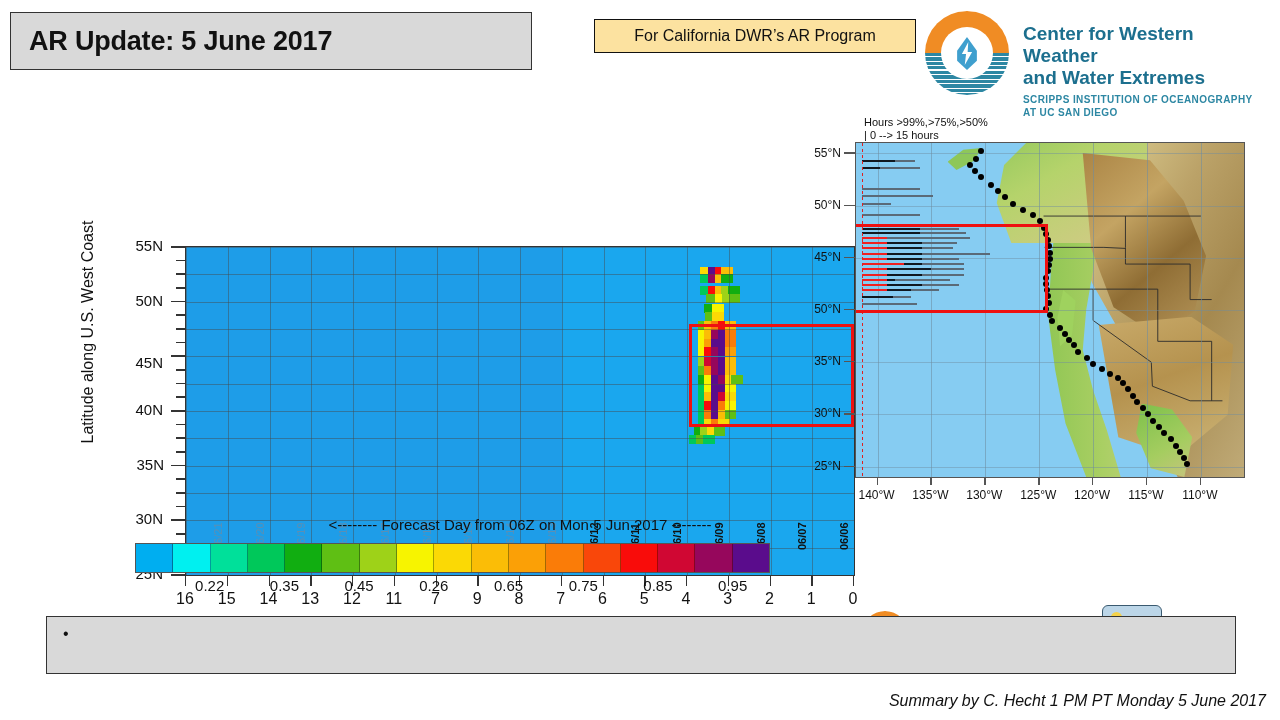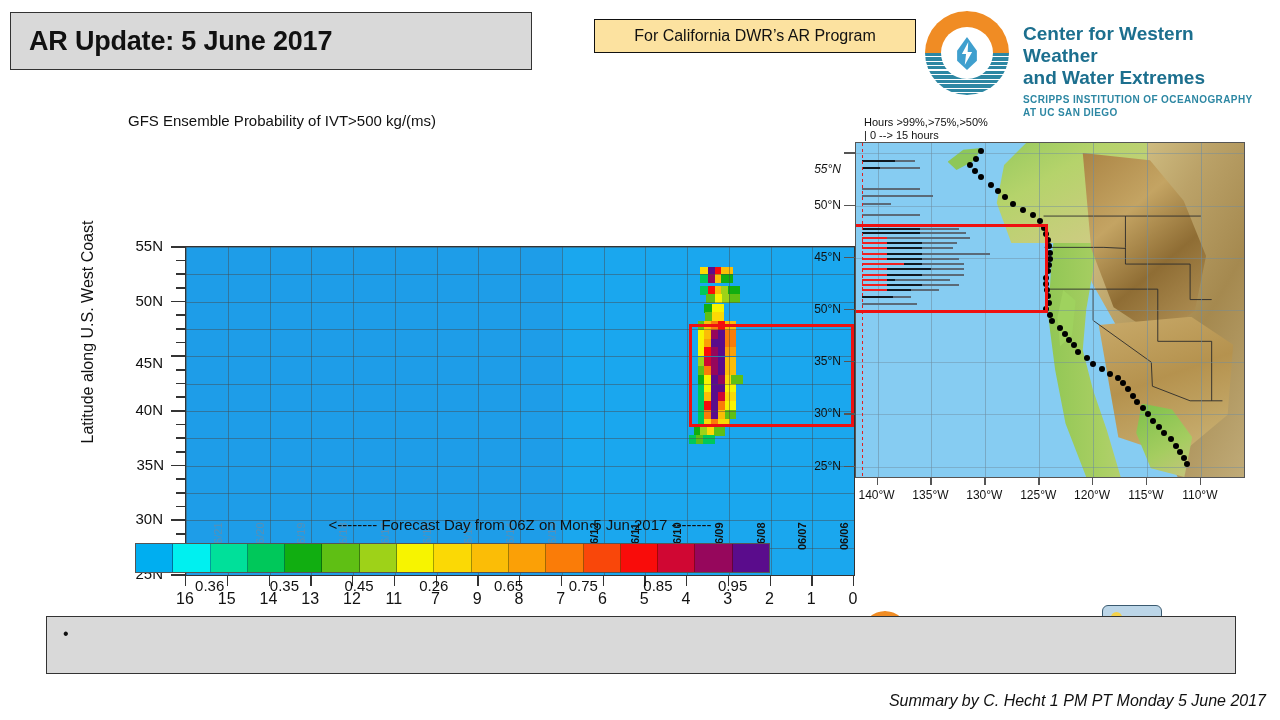--- a/index.html
+++ b/index.html
@@ -148,21 +148,20 @@
   </div>
   <div class="abs" style="left:98px;top:18px;width:250px;">
     <div class="cw-txt1">Center for Western Weather</div>
     <div class="cw-txt1">and Water Extremes</div>
     <div class="cw-txt2">SCRIPPS INSTITUTION OF OCEANOGRAPHY</div>
     <div class="cw-txt2" style="margin-top:1px;">AT UC SAN DIEGO</div>
   </div>
 </div>
 
 <div class="abs" id="hov">
-  <div class="abs" id="hov-title" style="left:82px;top:4px;">GFS Ensemble Probability of IVT&gt;500 kg/(ms)</div>
   <div class="abs" id="hov-ylabel">Latitude along U.S. West Coast</div>
 
   <div id="hov-plot">
     <div id="hov-cells">
         <div class="shade-recent" style="left: 375.75px; width: 292.25px;"></div>
         <div class="px" style="left: 513.893px; top: 19.5707px; width: 11.7882px; height: 8.96533px; background: rgb(251, 217, 5);"></div>
         <div class="px" style="left: 522.243px; top: 19.5707px; width: 11.7882px; height: 8.96533px; background: rgb(90, 12, 140);"></div>
         <div class="px" style="left: 528.506px; top: 19.5707px; width: 11.7882px; height: 8.96533px; background: rgb(249, 12, 10);"></div>
         <div class="px" style="left: 534.768px; top: 19.5707px; width: 11.7882px; height: 8.96533px; background: rgb(251, 189, 6);"></div>
         <div class="px" style="left: 513.893px; top: 27.224px; width: 11.7882px; height: 8.96533px; background: rgb(0, 200, 90);"></div>
@@ -389,21 +388,21 @@
     <div style="background: rgb(251, 189, 6);"></div>
     <div style="background: rgb(251, 160, 6);"></div>
     <div style="background: rgb(250, 124, 8);"></div>
     <div style="background: rgb(249, 71, 10);"></div>
     <div style="background: rgb(249, 12, 10);"></div>
     <div style="background: rgb(208, 7, 51);"></div>
     <div style="background: rgb(150, 7, 92);"></div>
     <div style="background: rgb(90, 12, 140);"></div>
   </div>
 <div class="abs" id="cbar-labels">
-    <div class="cblab" style="left: 49.7059px; top: 0px;">0.36</div>
+    <div class="cblab" style="left: 49.7059px; top: 0px;">0.22</div>
     <div class="cblab" style="left: 124.412px; top: 0px;">0.35</div>
     <div class="cblab" style="left: 199.118px; top: 0px;">0.45</div>
     <div class="cblab" style="left: 273.824px; top: 0px;">0.26</div>
     <div class="cblab" style="left: 348.529px; top: 0px;">0.65</div>
     <div class="cblab" style="left: 423.235px; top: 0px;">0.75</div>
     <div class="cblab" style="left: 497.941px; top: 0px;">0.85</div>
     <div class="cblab" style="left: 572.647px; top: 0px;">0.95</div>
   </div>
 
 <div class="abs" id="map">
@@ -551,21 +550,21 @@
         <div class="coastdot" style="left: 321.411px; top: 305.95px;"></div>
         <div class="coastdot" style="left: 324.644px; top: 312.212px;"></div>
         <div class="coastdot" style="left: 327.878px; top: 318.475px;"></div>
       </div>
     <div class="dashline" id="map-dash" style="left: 6.46667px;"></div>
     <div id="redbox-map" style="left: -16px; top: 81.4125px; width: 207.844px; height: 88.7188px; border-color: rgb(238, 17, 17);"></div>
   </div>
 
   <div id="map-yaxis">
       <div class="mytick" style="left: 22px; top: 44.4375px;"></div>
-      <div class="mylab" style="left: -25px; top: 54px; font-style: italic;">55°N</div>
+      <div class="mylab" style="left: -25px; top: 38px;">55°N</div>
       <div class="mytick" style="left: 22px; top: 96.625px;"></div>
       <div class="mylab" style="left: -25px; top: 89.625px;">50°N</div>
       <div class="mytick" style="left: 22px; top: 148.812px;"></div>
       <div class="mylab" style="left: -25px; top: 141.812px;">45°N</div>
       <div class="mytick" style="left: 22px; top: 201px;"></div>
       <div class="mylab" style="left: -25px; top: 194px;">50°N</div>
       <div class="mytick" style="left: 22px; top: 253.188px;"></div>
       <div class="mylab" style="left: -25px; top: 246.188px;">35°N</div>
       <div class="mytick" style="left: 22px; top: 305.375px;"></div>
       <div class="mylab" style="left: -25px; top: 298.375px;">30°N</div>

